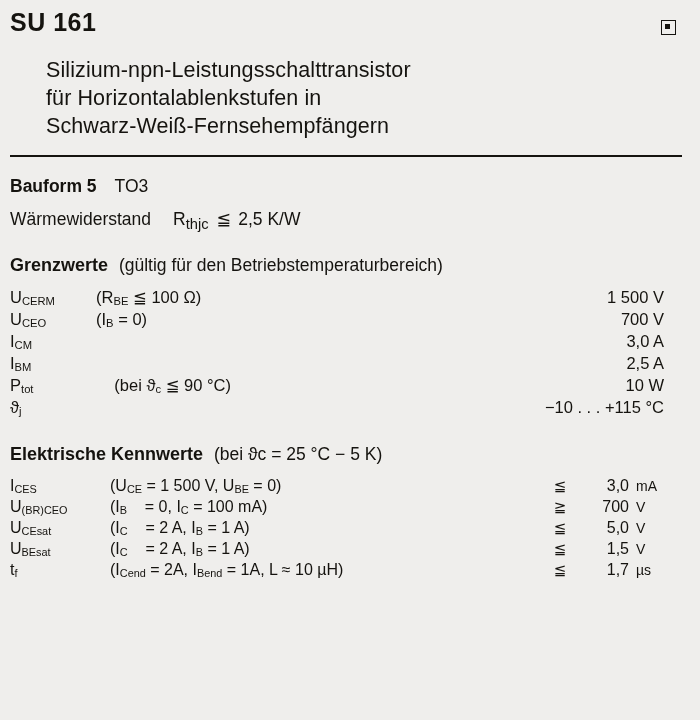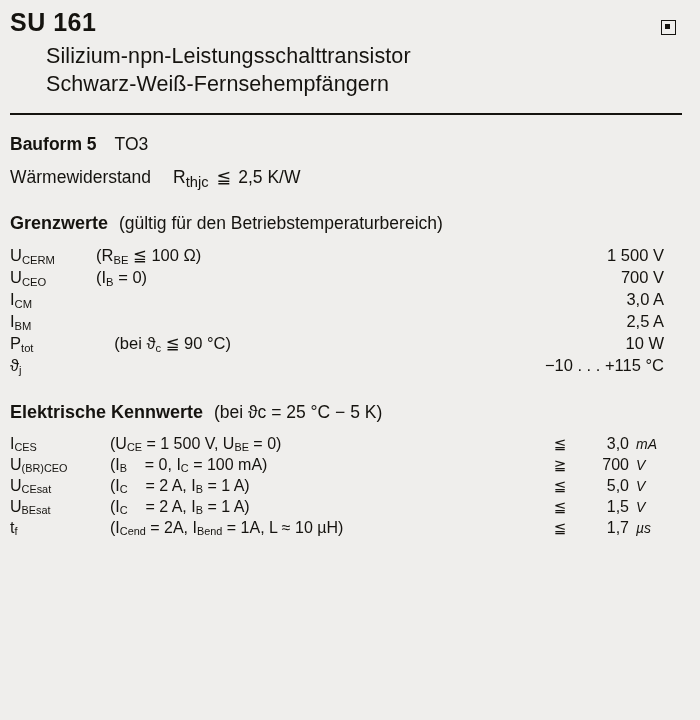--- a/index.html
+++ b/index.html
@@ -26,21 +26,21 @@
   .header-row {
     display: flex;
     align-items: flex-start;
     justify-content: space-between;
   }
   .part-number {
     font-size: 25px;
     font-weight: bold;
     letter-spacing: 0.5px;
     line-height: 1.15;
-    margin: 0 0 2px 0;
+    margin: 0 0 16px 0;
   }
   .corner-mark {
     width: 13px;
     height: 13px;
     border: 1.6px solid #15130f;
     margin-top: 12px;
     margin-right: 6px;
     position: relative;
   }
   .corner-mark::after {
@@ -129,21 +129,20 @@
   .elec .num {
     width: 56px;
     text-align: right;
     font-variant-numeric: tabular-nums;
   }
   .elec .unit {
     width: 46px;
     text-align: left;
     padding-left: 7px;
     font-size: 14px;
-    font-style: italic;
   }
 
   sub {
     font-size: 0.68em;
     vertical-align: baseline;
     position: relative;
     top: 0.26em;
   }
   .sm { font-size: 0.84em; }
 </style>
@@ -154,20 +153,21 @@
 
   <div class="header-row">
     <div>
       <div class="part-number">SU 161</div>
     </div>
     <div class="corner-mark"></div>
   </div>
 
   <div class="subtitle">
     <div>Silizium-npn-Leistungsschalttransistor</div>
+    <div>für Horizontalablenkstufen in</div>
     <div>Schwarz-Weiß-Fernsehempfängern</div>
   </div>
 
   <hr class="rule">
 
   <div class="meta">
     <div class="meta-row">
       <span class="meta-label"><b>Bauform 5</b></span>
       <span class="meta-gap-1"></span>
       <span>TO3</span>

